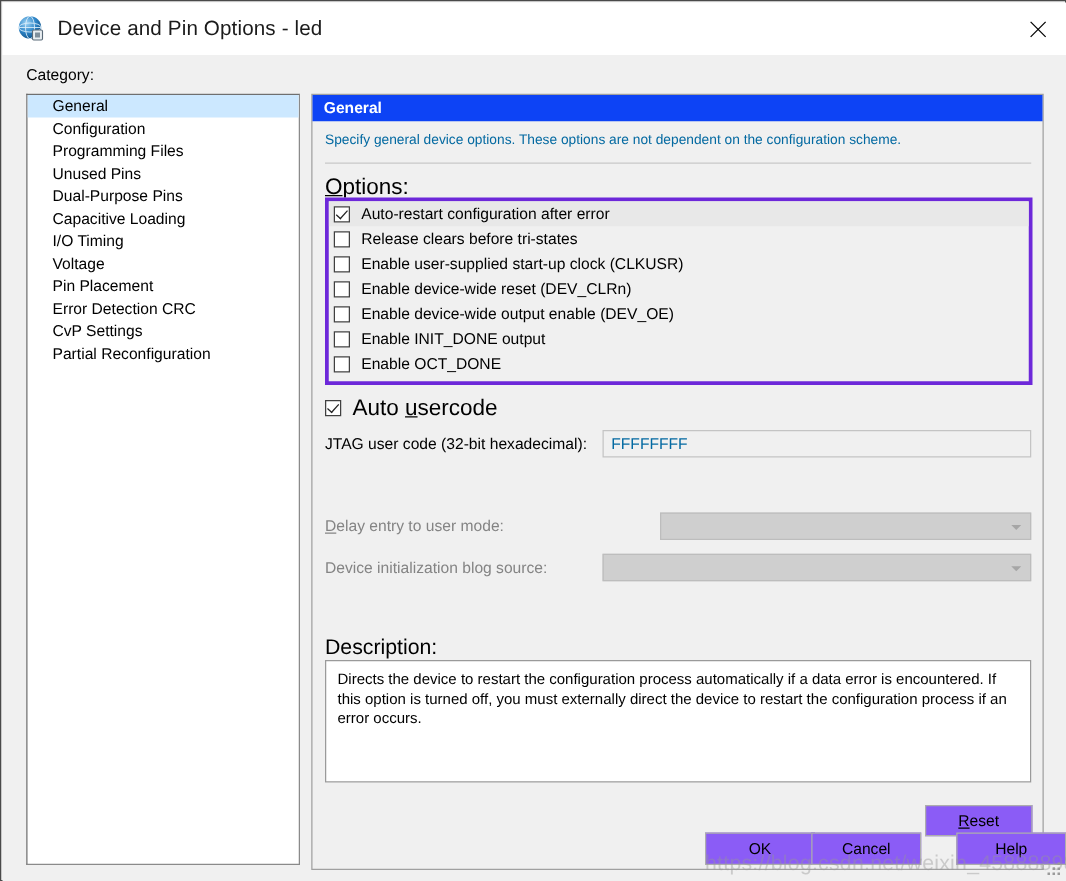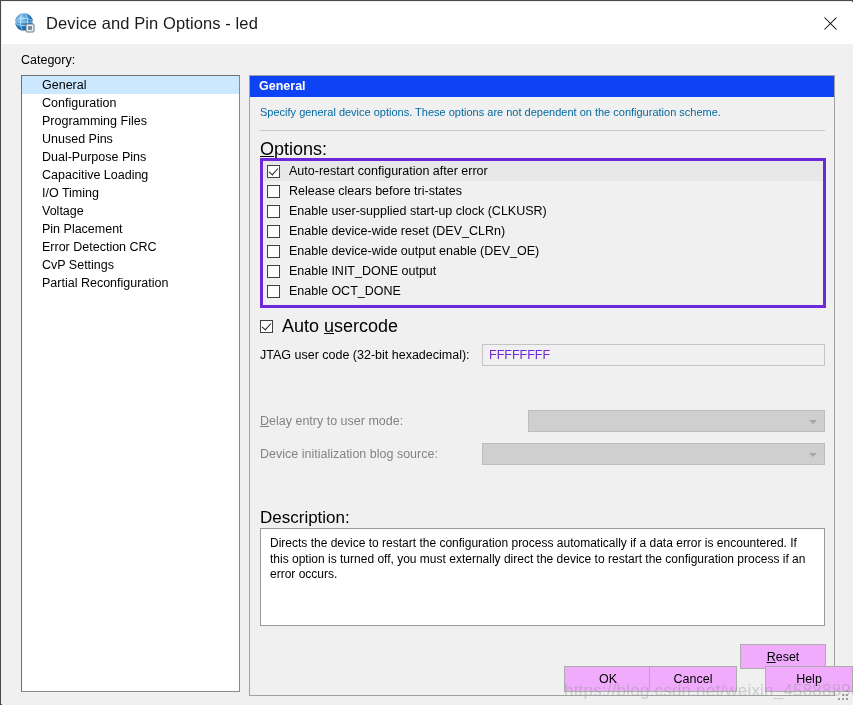--- a/index.html
+++ b/index.html
@@ -235,21 +235,21 @@
   }
   .field-row .flabel { width: 222px; flex: none; }
   .field-row.disabled .flabel { color: #848484; }
 
   .text-input {
     flex: 1;
     height: 22px;
     box-sizing: border-box;
     border: 1px solid #c4c4c4;
     background: #f0f0f0;
-    color: #6d28d9;
+    color: #0369a1;
     font-family: "Liberation Sans", sans-serif;
     font-size: 12.5px;
     line-height: 20px;
     padding-left: 6px;
     white-space: nowrap;
     overflow: hidden;
   }
 
   .combo {
     flex: 1;
@@ -288,21 +288,21 @@
     padding: 7px 9px;
     font-size: 12px;
     line-height: 15.5px;
     color: #000;
   }
 
   
   .btn {
     box-sizing: border-box;
     border: 1px solid #adadad;
-    background: #f0abfc;
+    background: #8b5cf6;
     font-family: "Liberation Sans", sans-serif;
     font-size: 12.5px;
     color: #000;
     text-align: center;
     cursor: default;
     padding: 0;
   }
 
   .reset-btn {
     position: absolute;

